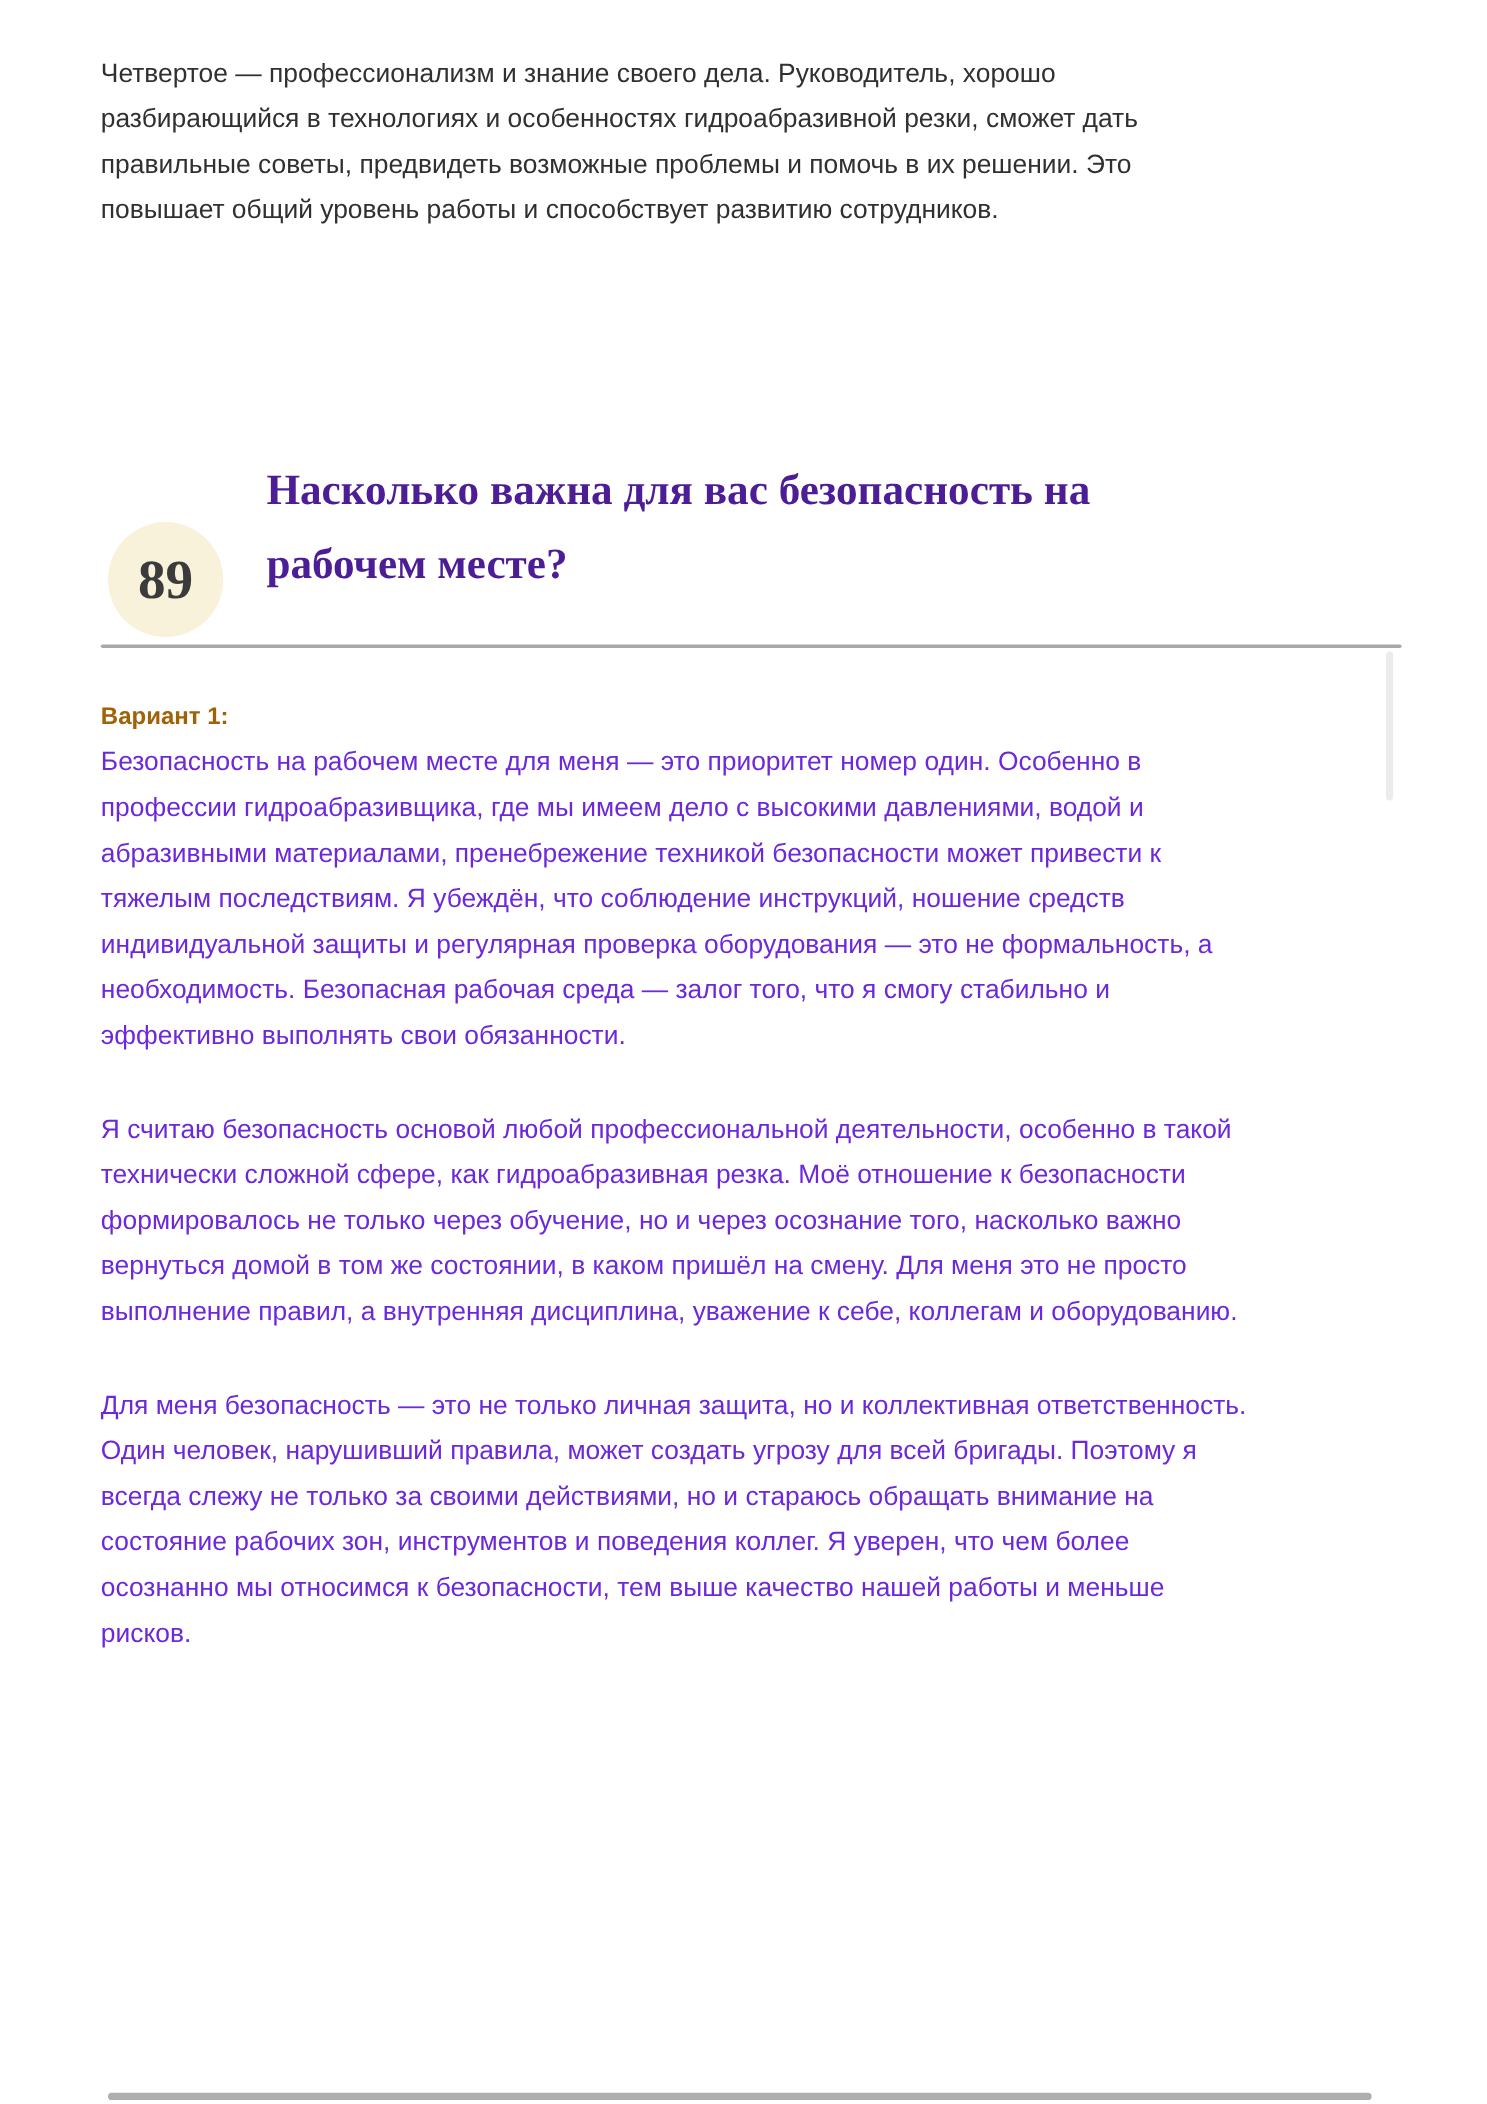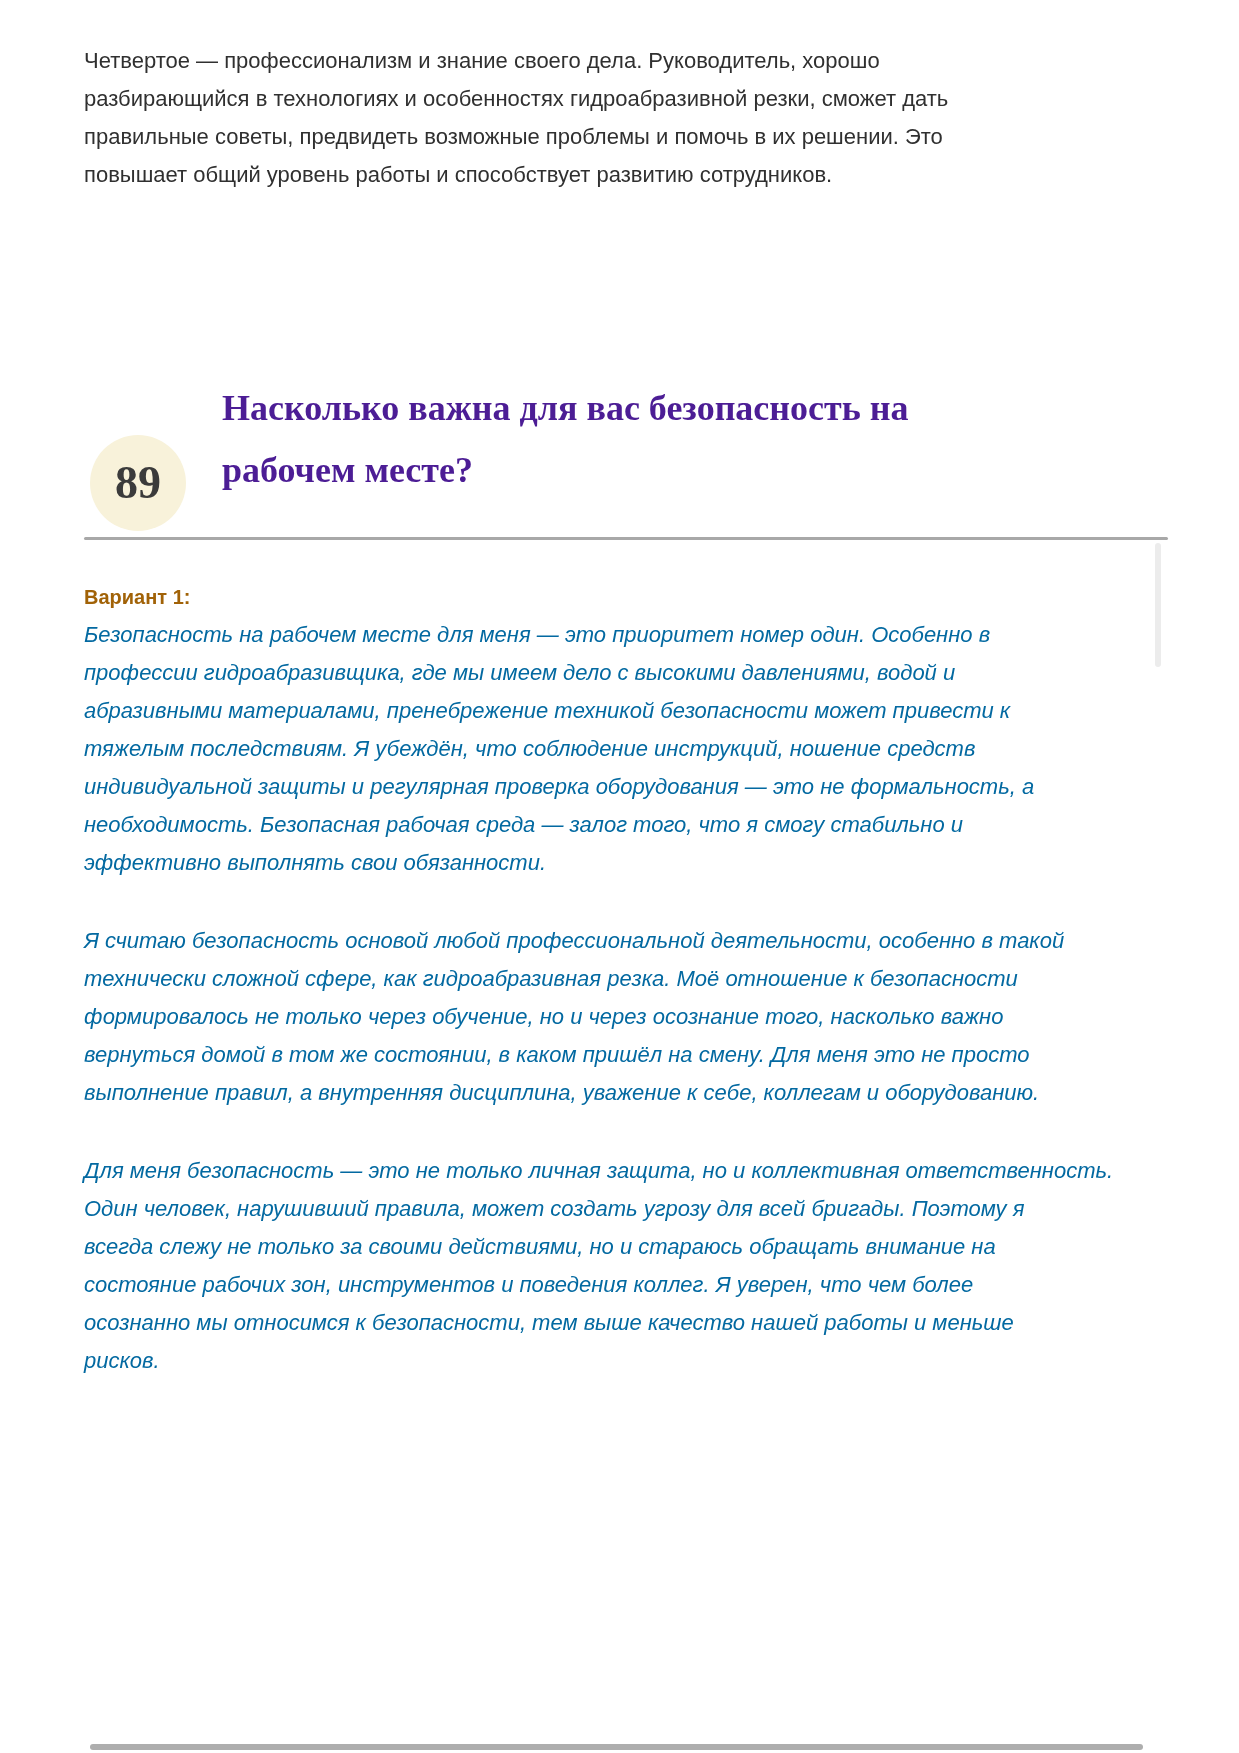--- a/index.html
+++ b/index.html
@@ -64,22 +64,21 @@
   .answer-label {
     font-size: 20px;
     line-height: 38px;
     font-weight: 700;
     color: #a16207;
   }
   .answer-text {
     font-size: 22px;
     line-height: 38px;
     white-space: pre-line;
-    color: #0369a1;
-    font-style: italic;
+    color: #6d28d9;
   }
   .scroll-thumb {
     position: absolute;
     left: 1155px;
     top: 543px;
     width: 6px;
     height: 124px;
     background: #ececec;
     border-radius: 3px;
   }

